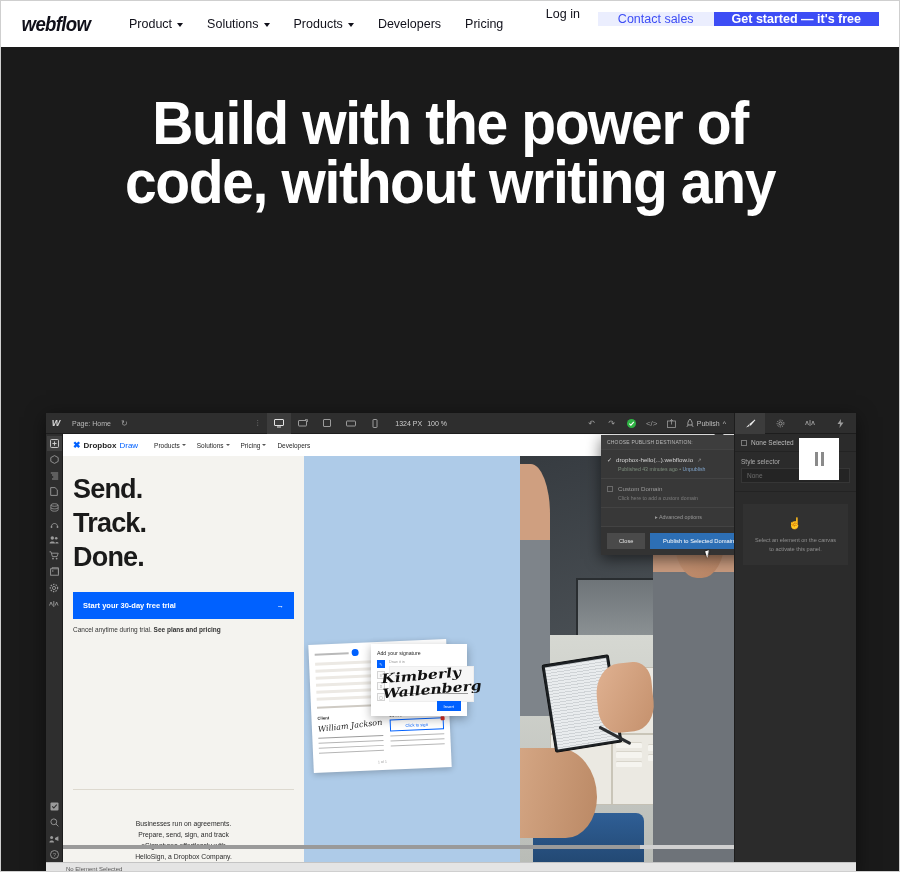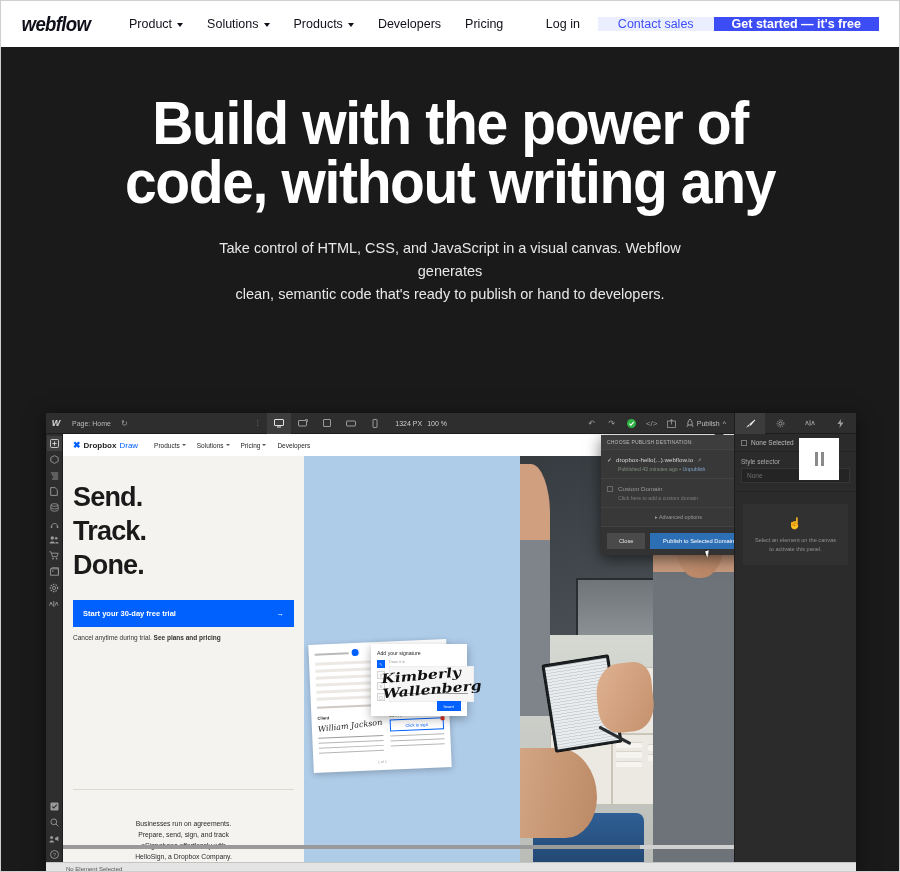--- a/index.html
+++ b/index.html
@@ -49,21 +49,21 @@
   .caret {
     width: 0; height: 0;
     border-left: 3.5px solid transparent;
     border-right: 3.5px solid transparent;
     border-top: 4px solid #10101a;
     display: inline-block;
     margin-top: 1px;
   }
   .nav-right {
     margin-left: auto;
-    display: flex; align-items: center; height: 34px;
+    display: flex; align-items: flex-start; height: 34px;
   }
   .login-link {
     display: flex; align-items: center;
     font-size: 12.5px; color: #10101a;
     padding: 0 18px; cursor: pointer;
   }
   .btn-contact {
     display: flex; align-items: center; justify-content: center;
     background: #ebeefe;
     color: #3d4df5;
@@ -225,21 +225,20 @@
     border-top: 2.5px solid #555;
   }
   .site-nav-right { margin-left: auto; display: flex; gap: 9px; align-items: center; }
 
   .site-hero { display: flex; height: calc(100% - 22px); }
   .sh-left {
     width: 241px; background: #f4f3ef;
     padding: 16px 10px 0 10px;
     display: flex; flex-direction: column;
     flex: 0 0 241px;
-    margin-top: 8px;
   }
   .sh-head {
     font-size: 27px; line-height: 34px; font-weight: 700;
     color: #1a1a1a; letter-spacing: -0.8px;
   }
   .sh-btn {
     margin-top: 18px;
     background: #0061ff; color: #fff;
     height: 27px;
     display: flex; align-items: center; justify-content: space-between;
@@ -517,24 +516,20 @@
       <div class="login-link">Log in</div>
       <div class="btn-contact">Contact sales</div>
       <div class="btn-getstarted">Get started — it's free</div>
     </div>
   </div>
 
   <div class="hero">
     <div class="hero-h1">
       <div>Build with the power of</div>
       <div>code, without writing any</div>
-    </div>
-    <div class="hero-sub">
-      <div>Take control of HTML, CSS, and JavaScript in a visual canvas. Webflow generates</div>
-      <div>clean, semantic code that's ready to publish or hand to developers.</div>
     </div>
 
     <div class="designer">
 
       <div class="d-topbar">
         <div class="d-wlogo">W</div>
         <div class="d-page">Page: Home</div>
         <div class="d-refresh">↻</div>
         <div class="d-dots">⋮</div>
         <div class="d-devices">

